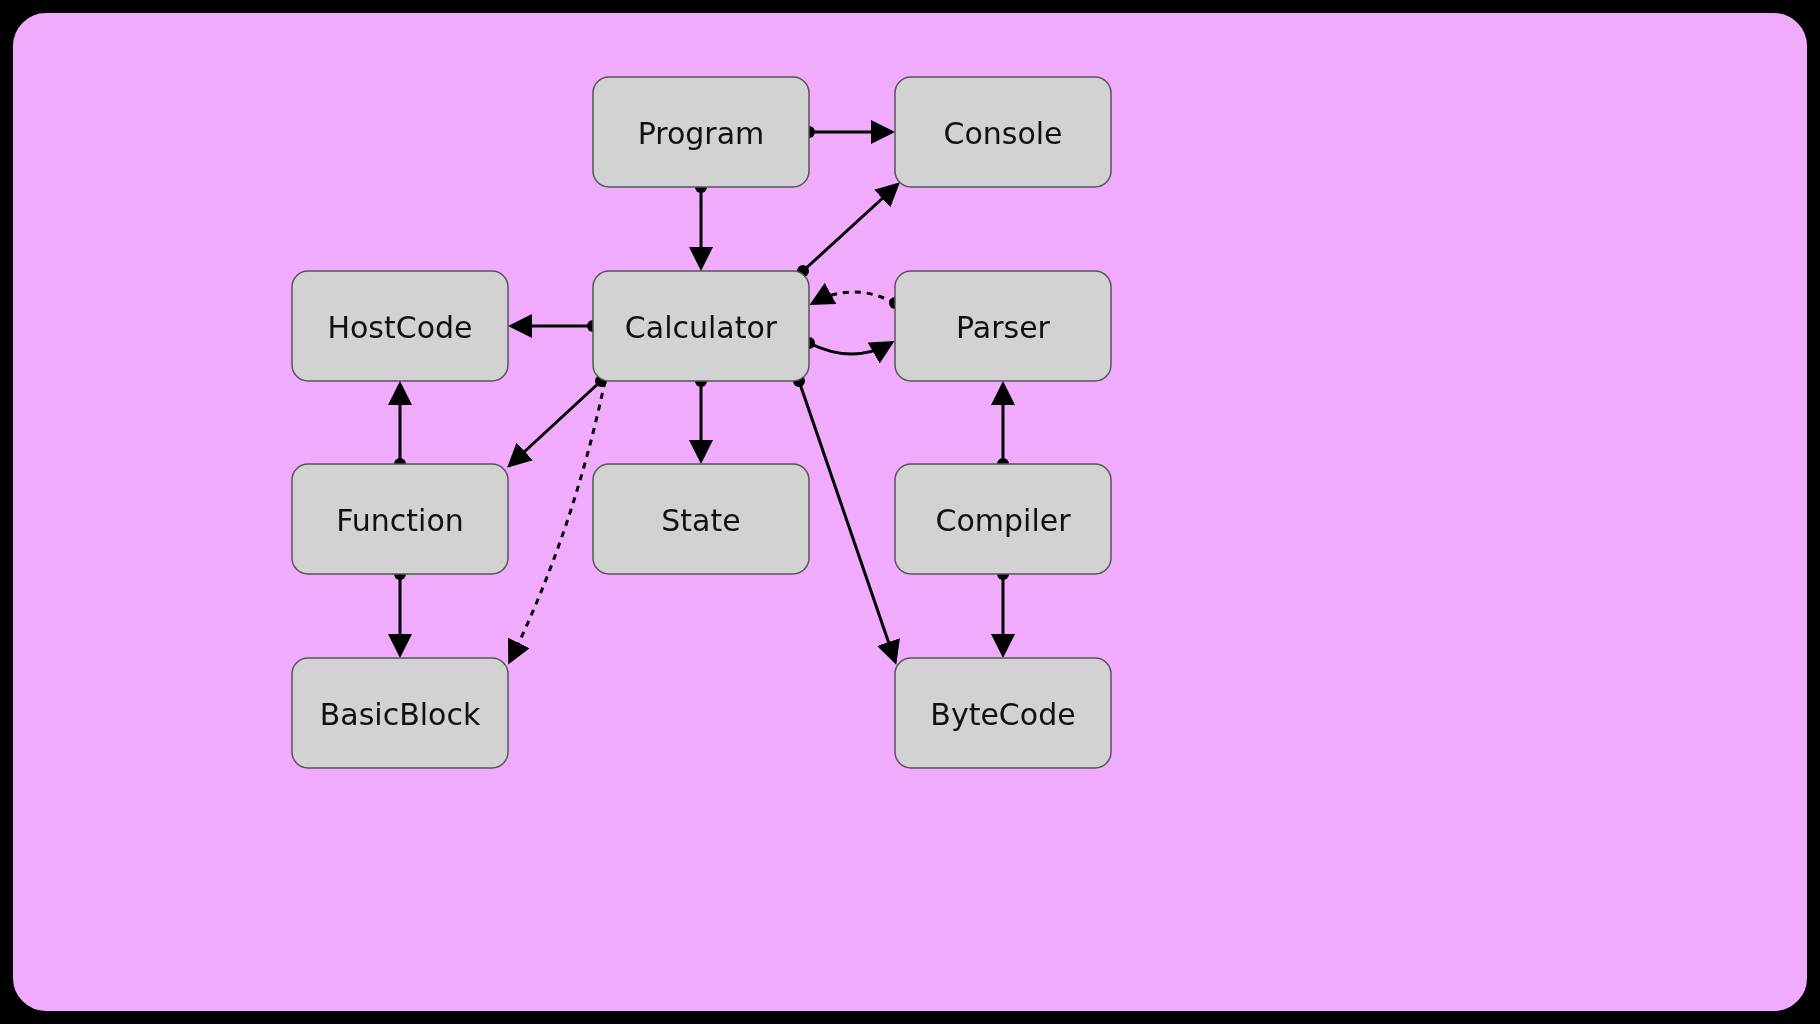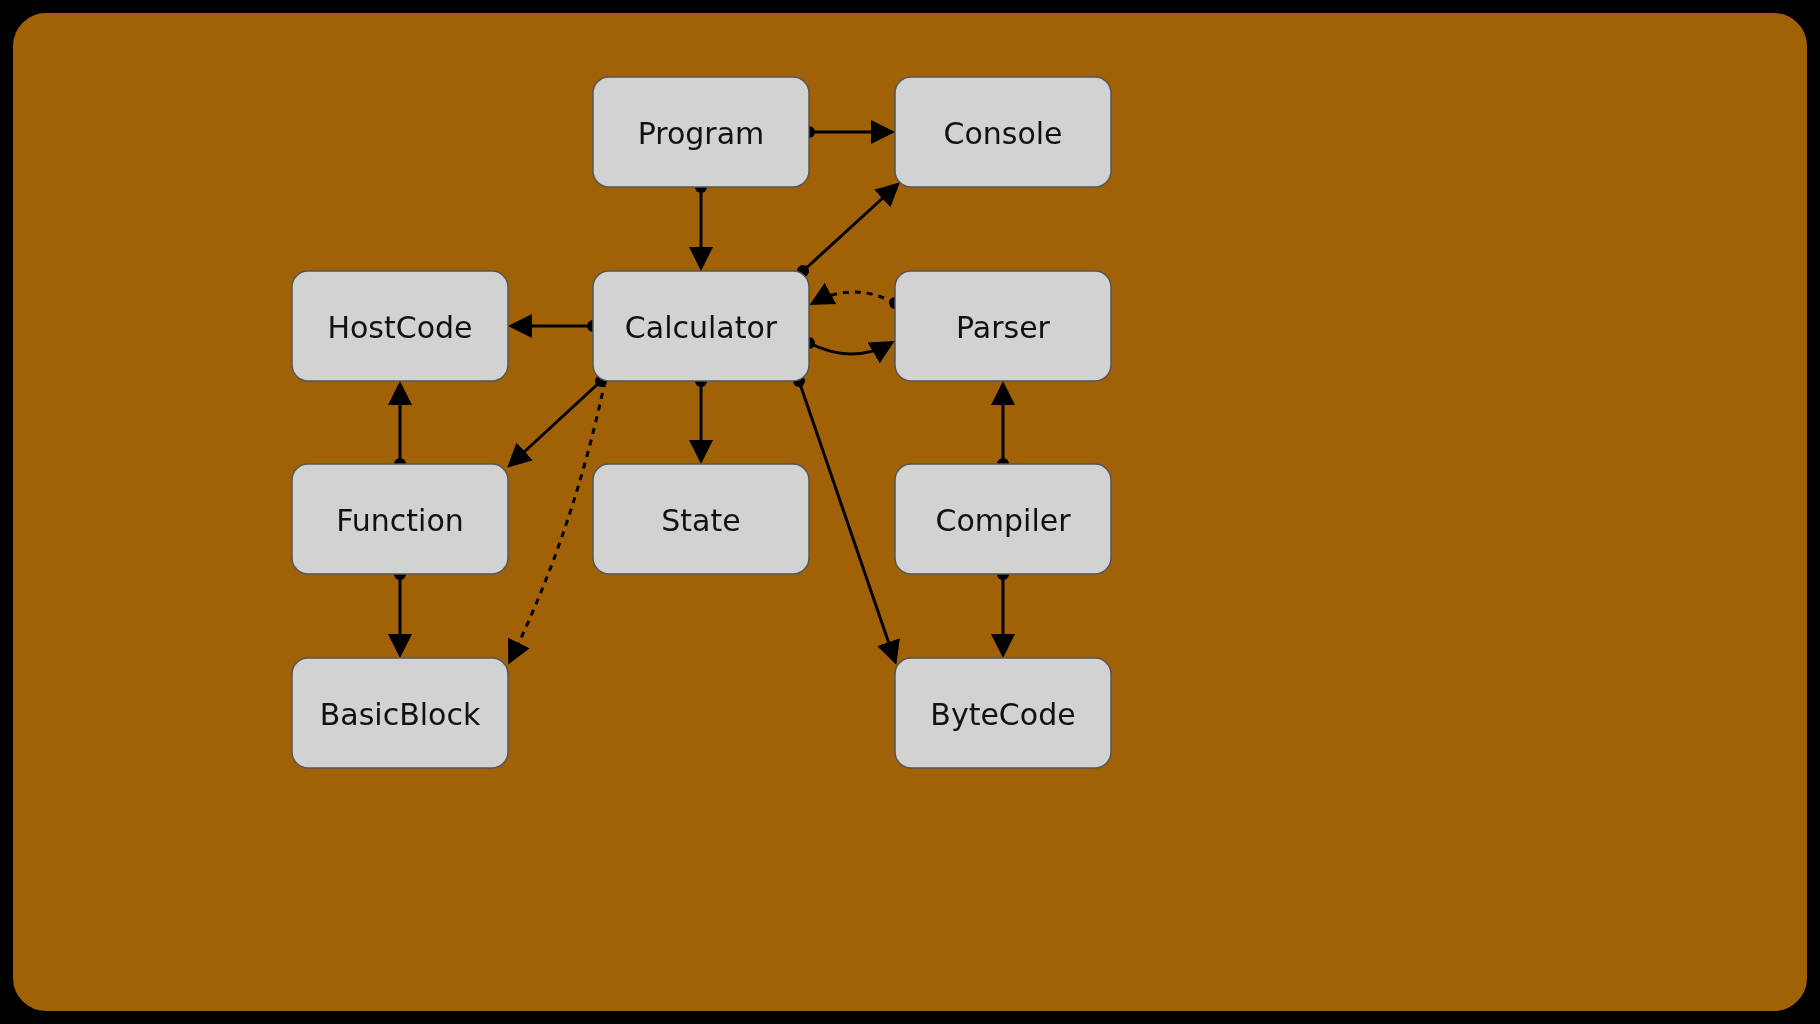--- a/index.html
+++ b/index.html
@@ -9,21 +9,21 @@
     width: 1820px;
     height: 1024px;
     font-family: "DejaVu Sans", "Verdana", "Arial", sans-serif;
   }
   .frame {
     position: absolute;
     left: 10px;
     top: 10px;
     width: 1800px;
     height: 1004px;
-    background: #a16207;
+    background: #f0abfc;
     border: 3px solid #000;
     border-radius: 36px;
     box-sizing: border-box;
     text-align: right;
   }
   svg {
     position: absolute;
     left: 0;
     top: 0;
   }

